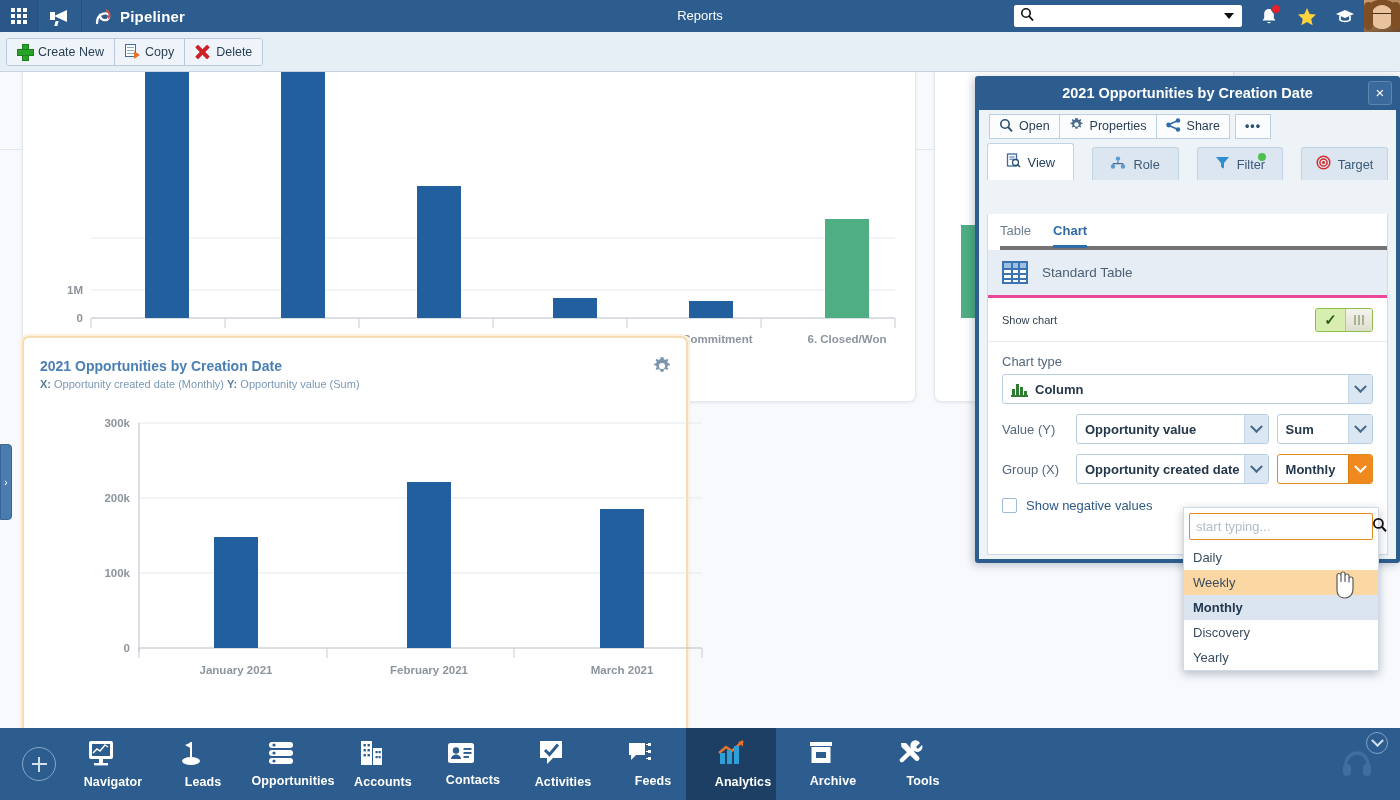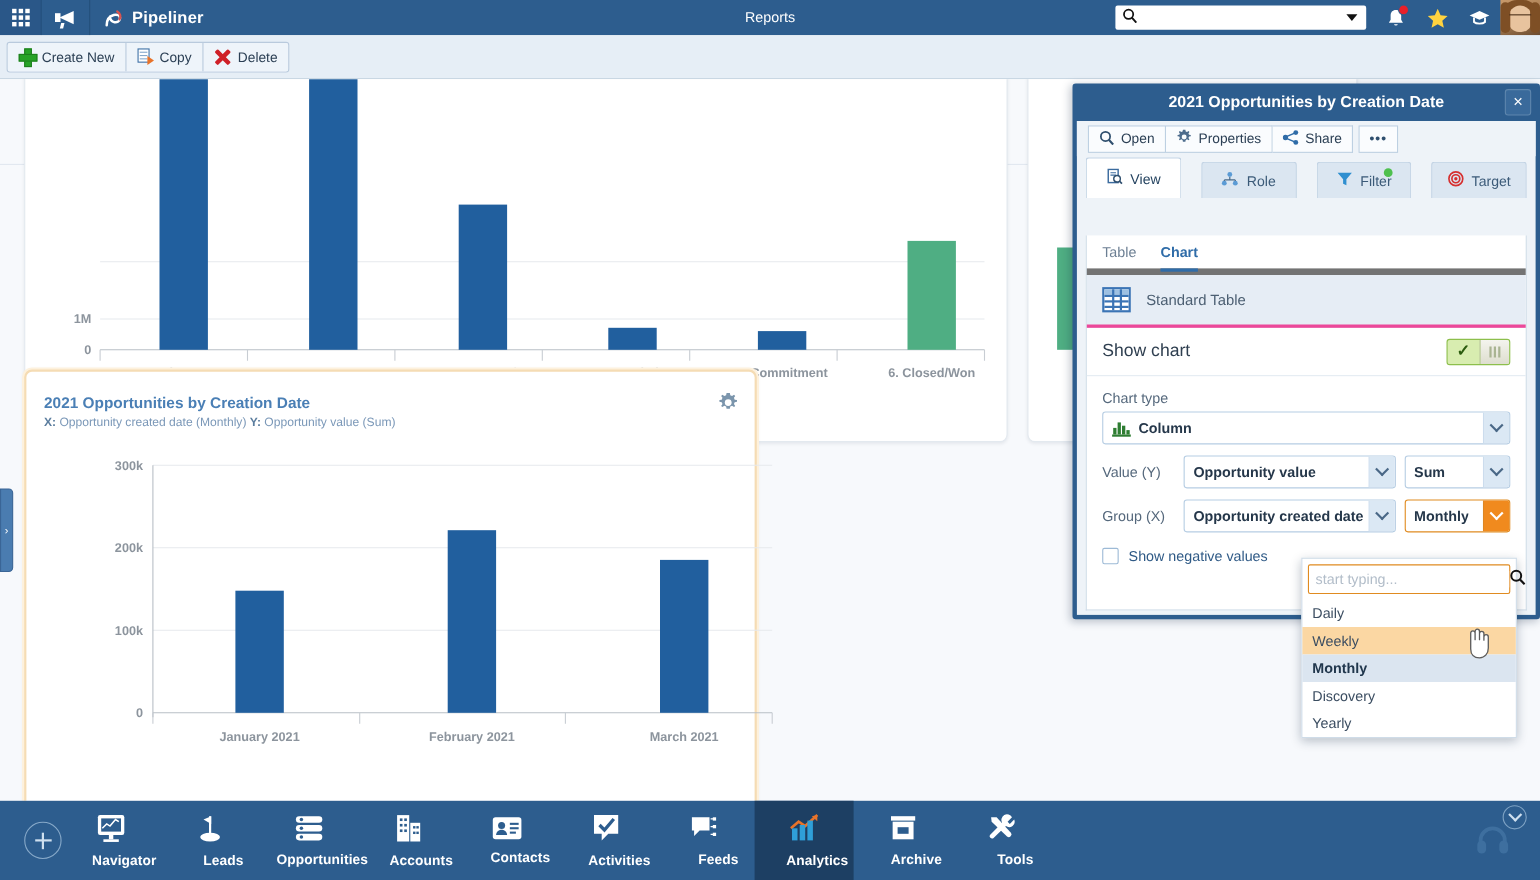--- a/index.html
+++ b/index.html
@@ -185,39 +185,39 @@
     background:#dbe6f1; border:1px solid #c2d3e4; border-bottom:none; border-radius:3px 3px 0 0;
     font-size:12.8px; color:#3b5a78; cursor:pointer; position:relative;
   }
   .tab.active{ background:#fff; height:37px; color:#23425f; }
   .tab .gdot{ position:absolute; right:16px; top:5px; width:8px;height:8px;border-radius:50%;background:#4ec04e;}
 
   .panel-content{
     position:absolute; left:8px; top:104px; width:401px; height:341px; background:#fff;
     border:1px solid #cfdce8; border-top:none;
   }
-  .subtabs{ height:36px; display:flex; align-items:center; gap:22px; padding-left:14px; border-bottom:6px solid #737373; }
+  .subtabs{ height:36px; display:flex; align-items:center; gap:22px; border-bottom:4px solid #737373;margin-left:12px; }
   .subtab{ font-size:13px; color:#6c7f93; cursor:pointer; height:36px; line-height:38px; }
   .subtab.active{ color:#2f6ca8; font-weight:bold; border-bottom:3px solid #2f6ca8; }
 
   .row-table{
     height:48px; background:#e6edf5; display:flex; align-items:center; gap:14px; padding-left:14px;
     border-bottom:3px solid #ec4899; cursor:pointer;
   }
   .row-table .lbl{ font-size:13.5px; color:#4c5f72; }
   .tbl-ico{ width:26px;height:23px; border:2px solid #3b74b5; background:#fff; position:relative; }
   .tbl-ico .hr{ position:absolute; left:0; right:0; height:1.6px; background:#3b74b5; }
   .tbl-ico .vr{ position:absolute; top:0; bottom:0; width:1.6px; background:#3b74b5; }
   .tbl-ico .cap{ position:absolute; left:0;right:0;top:0;height:5px;background:#9dc0e2; }
 
   .row-show{
     height:44px; display:flex; align-items:center; padding:0 14px;
     border-bottom:1px solid #e4ebf2;
   }
-  .row-show .lbl{ font-size:16px; color:#2f3f50; }
+  .row-show .lbl{ font-size:11px; color:#2f3f50; }
   .toggle{
     margin-left:auto; width:58px;height:24px; border:1px solid #8dbf4c; border-radius:3px;
     background:#d8edb0; display:flex; align-items:center; cursor:pointer; overflow:hidden;
   }
   .toggle .chk{ flex:1; text-align:center; color:#2b5c0e; font-size:15px; font-weight:bold; line-height:22px; }
   .toggle .knob{
     width:27px;height:22px; background:linear-gradient(#f4f4ee,#dedecf);
     border-left:1px solid #b8c59c; display:flex;align-items:center;justify-content:center;
   }
   .toggle .knob span{ width:2px;height:10px;background:#a9b492; box-shadow:4px 0 0 #a9b492,-4px 0 0 #a9b492;}

